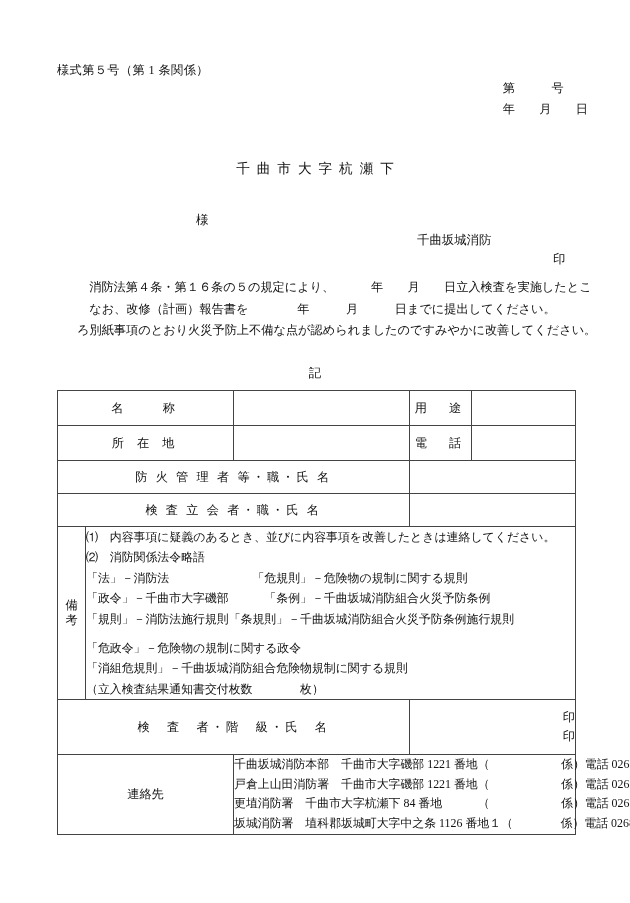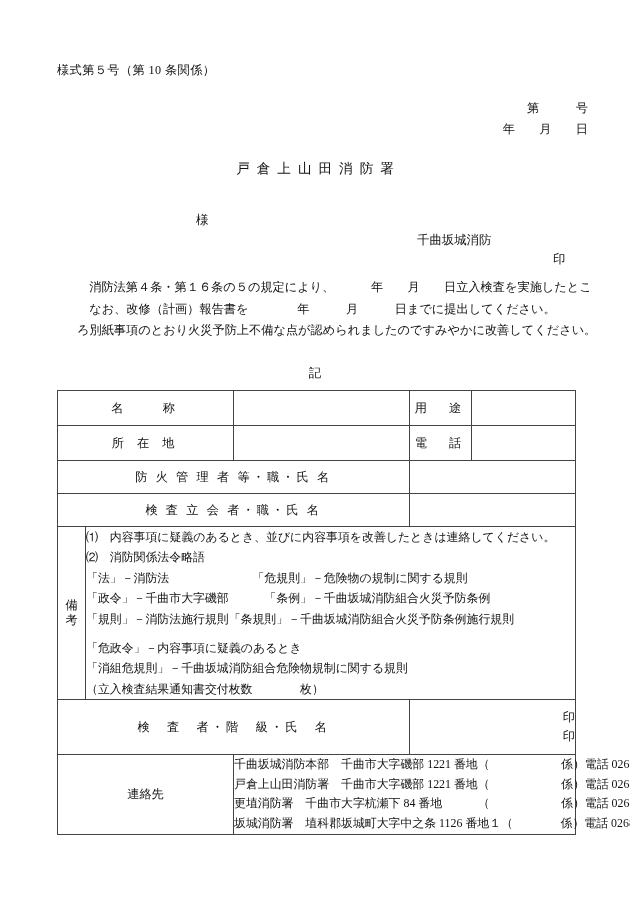--- a/index.html
+++ b/index.html
@@ -28,24 +28,23 @@
     left: 57px;
     top: 62px;
     font-size: 12.2px;
     letter-spacing: 0.4px;
     white-space: nowrap;
   }
   .doc-number-block {
     position: absolute;
     right: 42px;
     top: 78px;
-    text-align: right;
+    text-align: left;
     line-height: 21px;
     font-size: 12.2px;
-    margin-top: 20px;
   }
   .doc-number-block .row {
     display: block;
     white-space: pre;
   }
 
   
   .doc-title {
     position: absolute;
     left: 0;
@@ -189,28 +188,28 @@
   .contact-body .cline {
     display: block;
     white-space: pre;
   }
 </style>
 </head>
 <body>
 
 <div class="page">
 
-  <div class="form-no">様式第５号（第 10 条関係）</div>
+  <div class="form-no">様式第５号（第 1 条関係）</div>
 
   <div class="doc-number-block">
     <span class="row">第　　　号</span>
     <span class="row">年　　月　　日</span>
   </div>
 
-  <div class="doc-title">戸倉上山田消防署</div>
+  <div class="doc-title">千曲市大字杭瀬下</div>
 
   <div class="addressee">様</div>
   <div class="issuer">千曲坂城消防</div>
   <div class="issuer-seal">印</div>
 
   <div class="body-text">
     <span class="line">　消防法第４条・第１６条の５の規定により、　　　年　　月　　日立入検査を実施したとこ</span>
     <span class="line">　なお、改修（計画）報告書を　　　　年　　　月　　　日までに提出してください。</span>
     <span class="line">ろ別紙事項のとおり火災予防上不備な点が認められましたのですみやかに改善してください。</span>
   </div>
@@ -253,21 +252,21 @@
           <span>備</span>
           <span>考</span>
         </td>
         <td class="remarks-body" colspan="4">
           <span class="rline">⑴　内容事項に疑義のあるとき、並びに内容事項を改善したときは連絡してください。</span>
           <span class="rline">⑵　消防関係法令略語</span>
           <span class="rline">「法」－消防法　　　　　　　「危規則」－危険物の規制に関する規則</span>
           <span class="rline">「政令」－千曲市大字磯部　　　「条例」－千曲坂城消防組合火災予防条例</span>
           <span class="rline">「規則」－消防法施行規則「条規則」－千曲坂城消防組合火災予防条例施行規則</span>
           <span class="rline gap"></span>
-          <span class="rline">「危政令」－内容事項に疑義のあるとき</span>
+          <span class="rline">「危政令」－危険物の規制に関する政令</span>
           <span class="rline">「消組危規則」－千曲坂城消防組合危険物規制に関する規則</span>
           <span class="rline right">（立入検査結果通知書交付枚数　　　　枚）</span>
         </td>
       </tr>
 
       <tr>
         <td class="cell-label-tight" colspan="3" style="height:54px">検　査　者・階　級・氏　名</td>
         <td class="inspector-seals" colspan="2">
           <span>印</span>
           <span>印</span>

